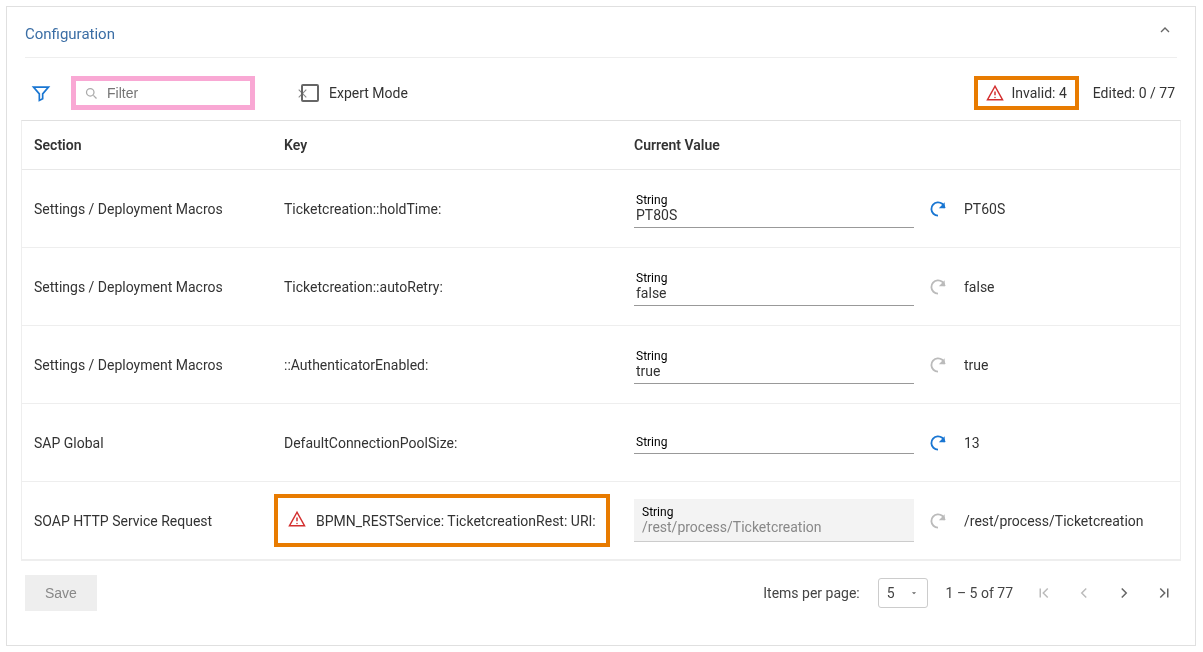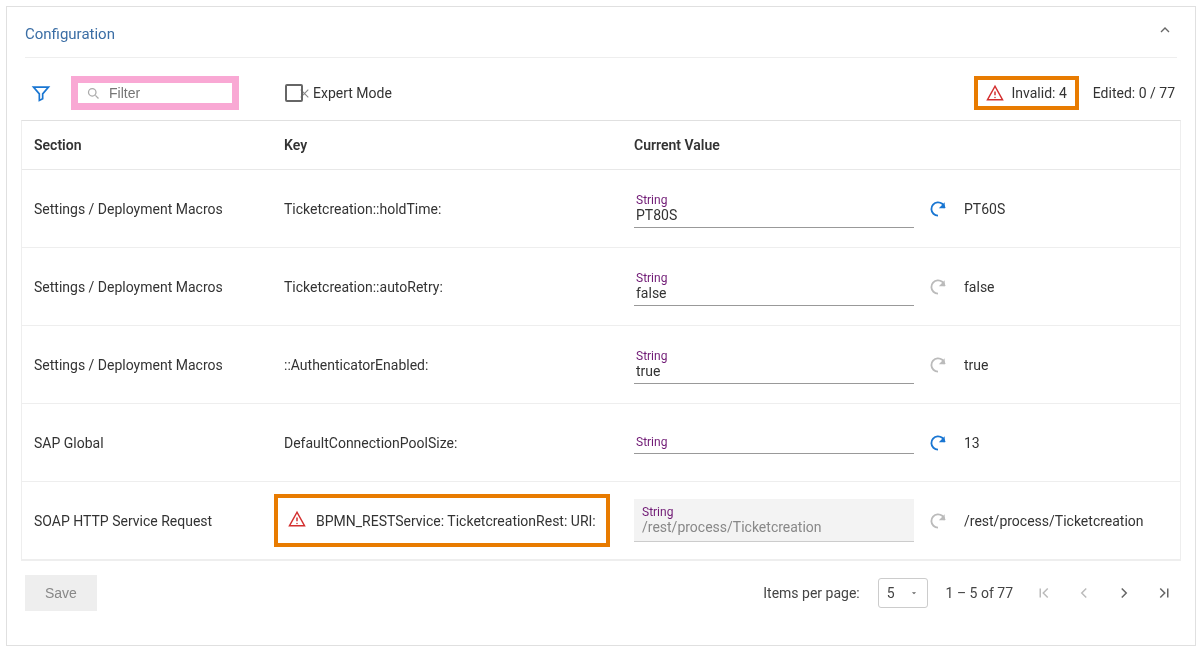--- a/index.html
+++ b/index.html
@@ -47,23 +47,23 @@
     gap: 16px;
   }
   .filter-icon-btn {
     color: #1976d2;
     display:flex; align-items:center; justify-content:center;
     width: 28px; height: 28px;
     cursor: pointer;
   }
   .filter-box {
     display:flex; align-items:center;
-    border: 7px solid #f9a8d4;
+    border: 5px solid #f9a8d4;
     height: 34px;
-    width: 168px;
+    width: 184px;
     padding: 0 8px;
     gap: 6px;
   }
   .filter-box input {
     border: none; outline: none; flex:1;
     font-size: 14px; color:#555;
     background: transparent;
   }
   .search-ic { color:#aaa; display:flex; }
   .clear-ic { color:#888; cursor:pointer; display:flex; }
@@ -116,21 +116,21 @@
     flex:1;
     border-bottom: 1px solid #999;
     padding: 4px 2px 4px 2px;
   }
   .cv-field.disabled {
     background:#f3f3f3;
     color:#888;
     border-bottom: 1px solid #ccc;
     padding: 6px 8px;
   }
-  .cv-type { font-size:12px; color:#701a75; }
+  .cv-type { font-size:12px; color:#000000; }
   .cv-val { font-size:14px; color:#333; }
   .cv-field.disabled .cv-val { color:#888; }
   .refresh-btn {
     width:28px; height:28px; display:flex; align-items:center; justify-content:center;
     cursor:pointer;
   }
   .refresh-btn.active { color:#1976d2; }
   .refresh-btn.muted { color:#bbb; }
 
   .key-cell { display:flex; align-items:center; gap:10px; }

